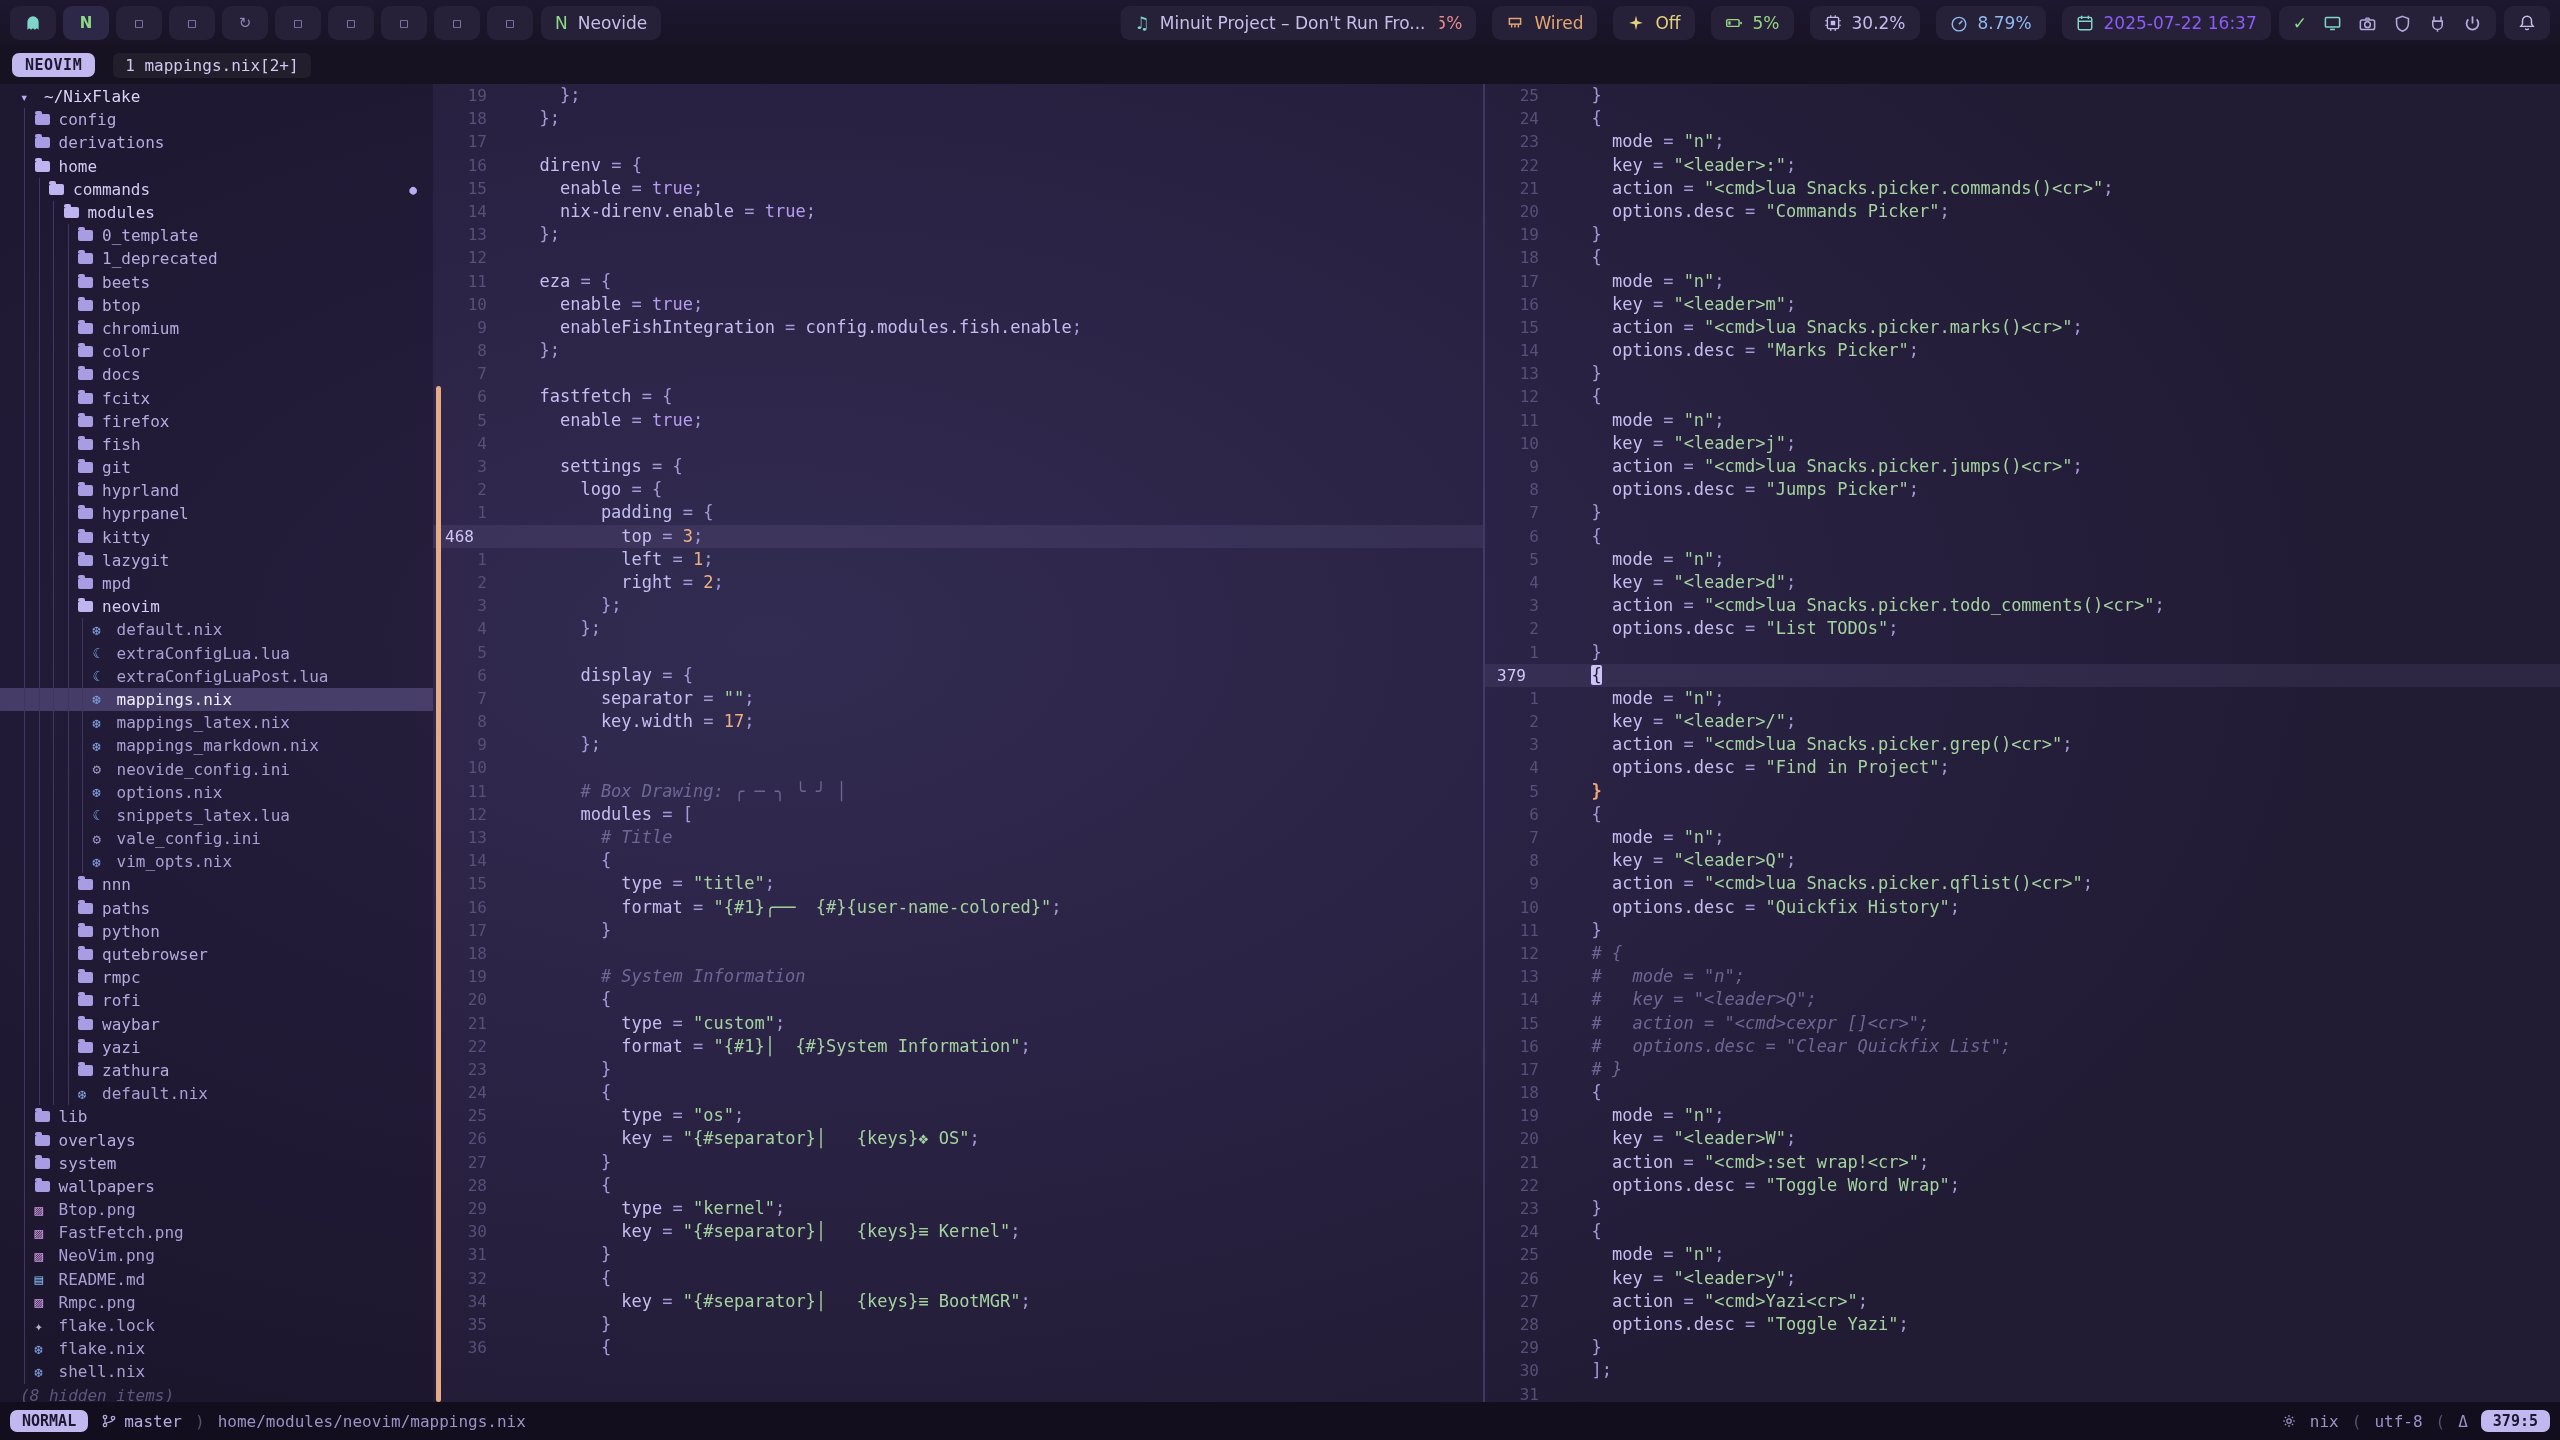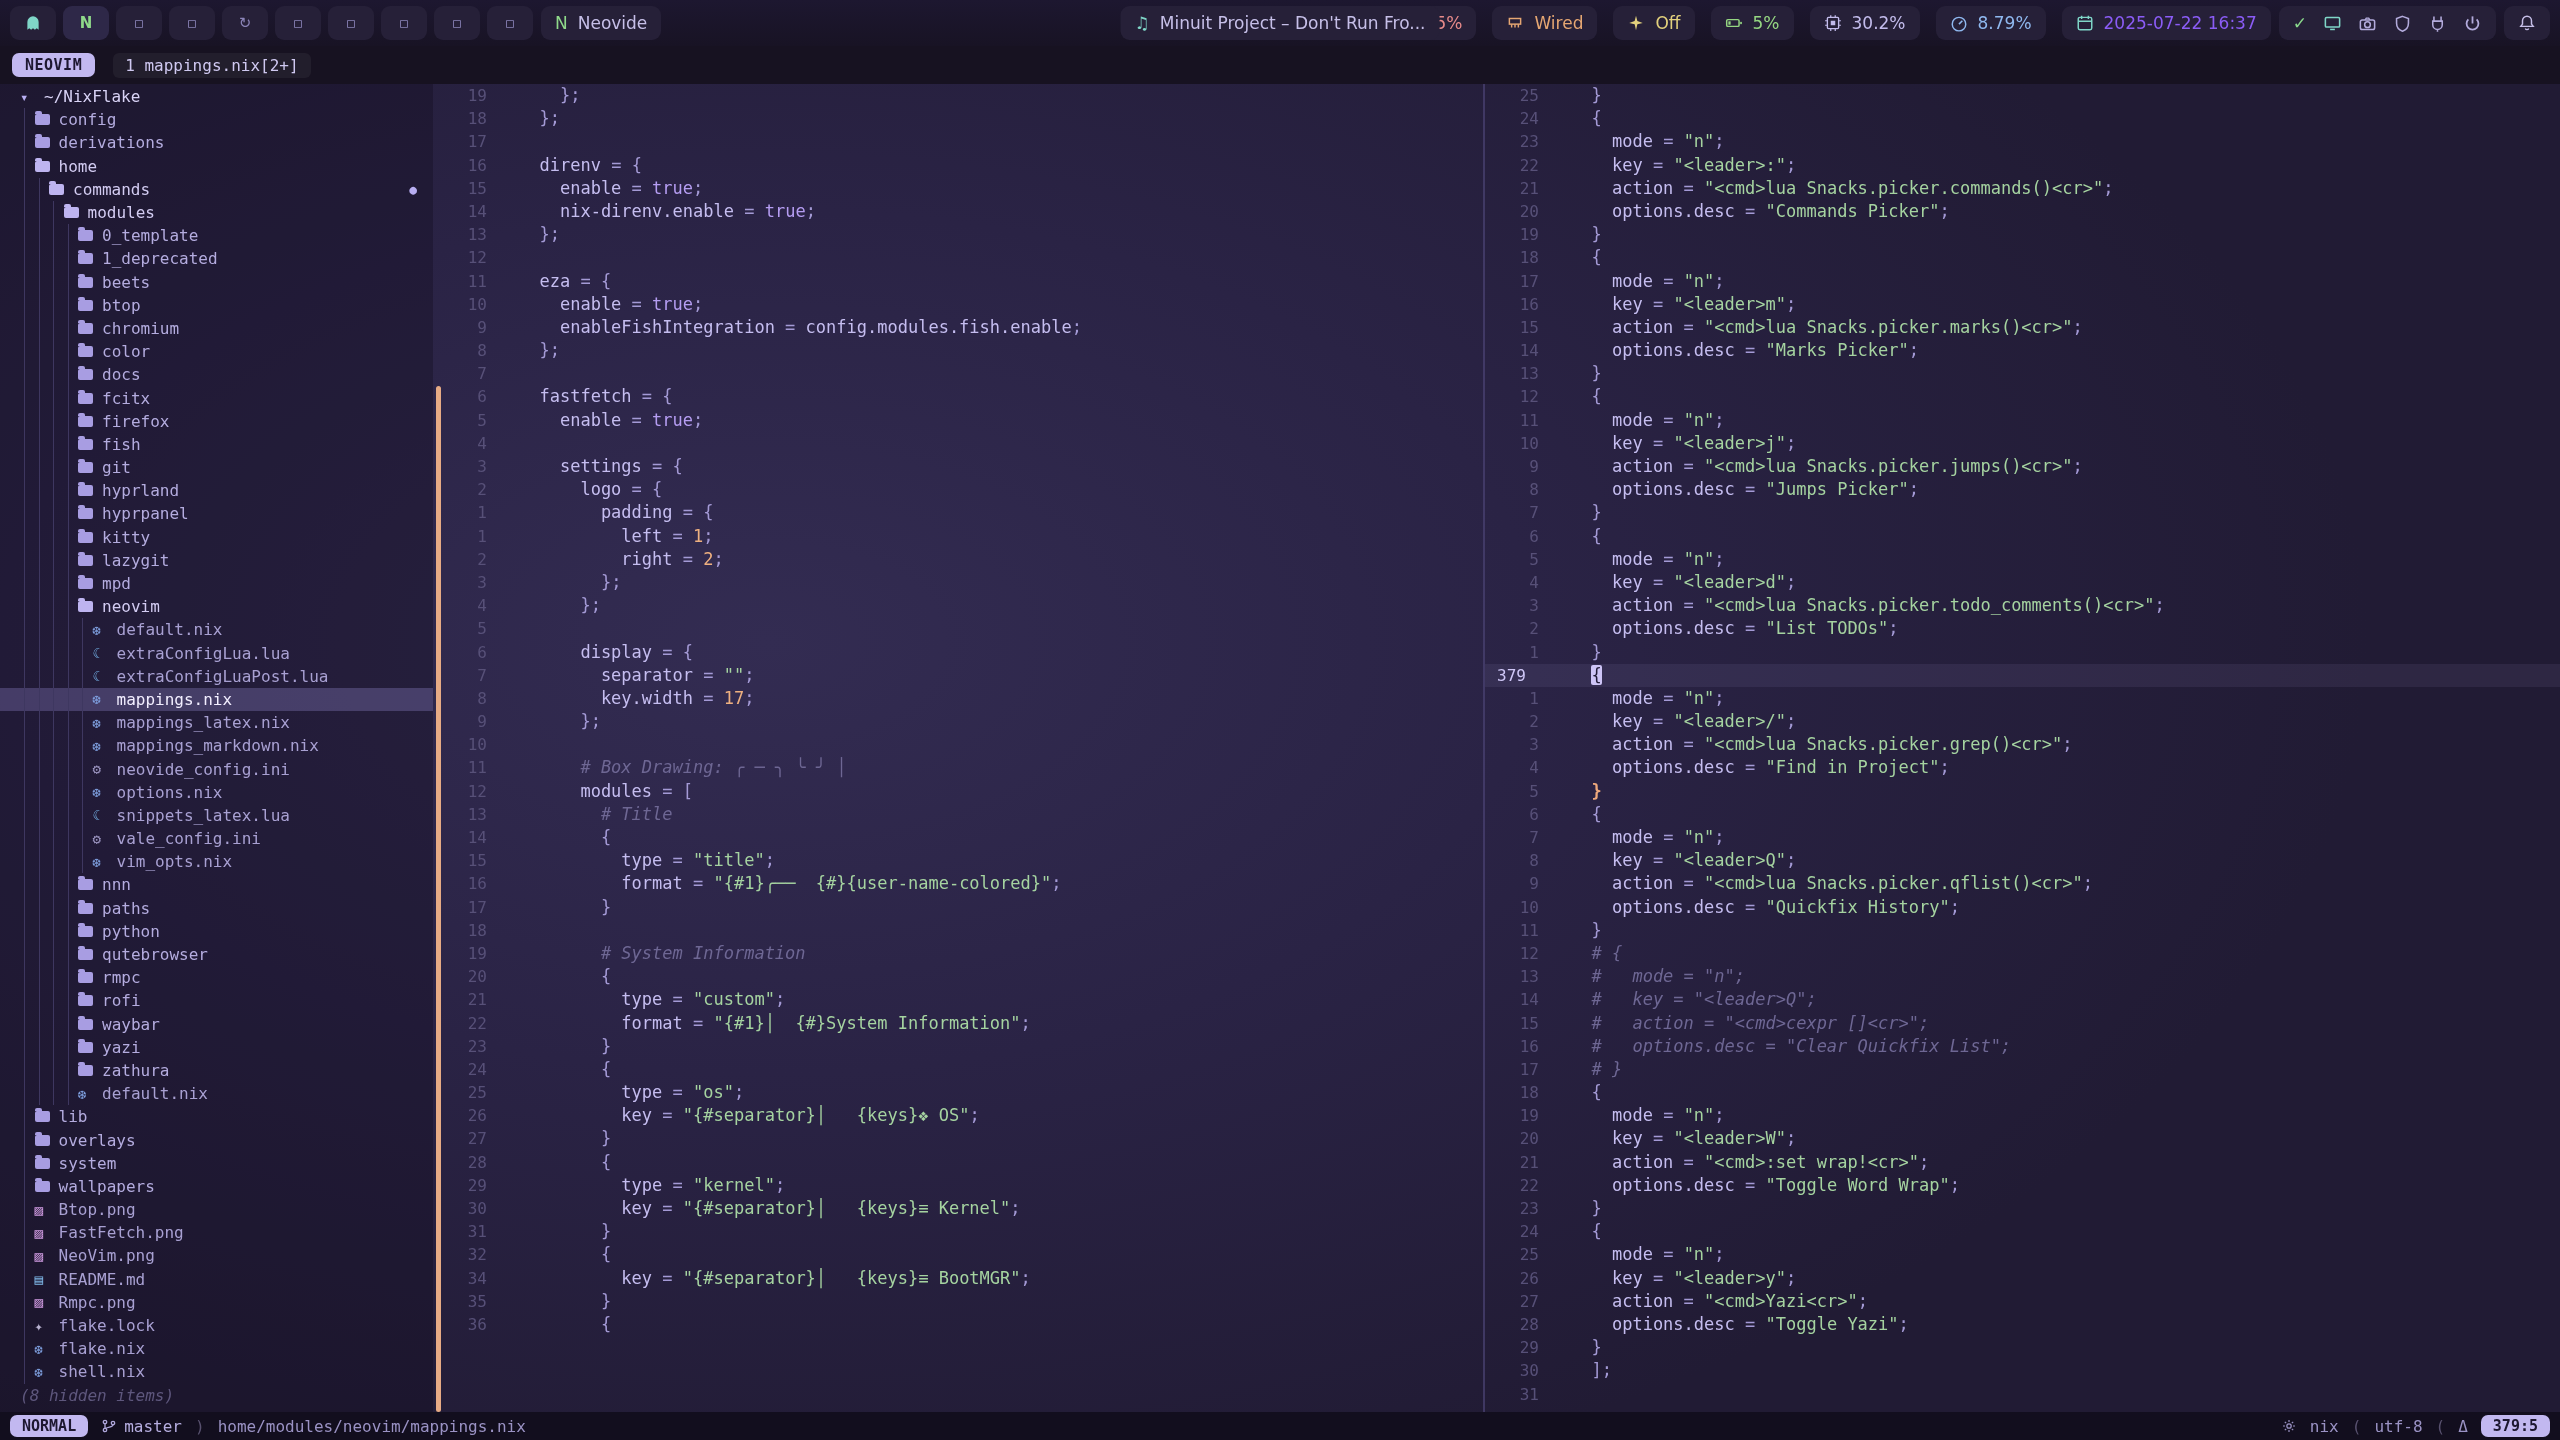--- a/index.html
+++ b/index.html
@@ -65,21 +65,21 @@
   .tk-s{color:#a5d3a0;}
   .tk-n{color:#eeb080;}
   .tk-b{color:#b59df2;}
   .tk-p{color:#a49ad6;}
   .tk-c{color:#6e6794;font-style:italic;}
   .blockcur{background:#cdc4f6;color:#221c38;border-radius:2px;}
   .mparen{color:#eea87c;font-weight:bold;}
   .changebar{position:absolute;left:3px;top:301.6px;bottom:0;width:5px;border-radius:3px;background:#e7ab85;}
 
   
-  .statusline{height:28px;flex:none;background:#120e1e;display:flex;align-items:center;
+  .statusline{height:38px;flex:none;background:#120e1e;display:flex;align-items:center;
               justify-content:space-between;padding:0 10px;font-size:16px;color:#9a92c4;gap:16px;}
   .sl-left,.sl-right{display:flex;align-items:center;gap:13px;}
   .slchip{background:#c2b8f0;color:#1d1830;font-weight:bold;border-radius:7px;padding:2px 12px;font-size:15px;}
   .sl-sep{color:#58516f;}
   .sl-branch{display:flex;align-items:center;gap:7px;color:#b6aee0;}
   .sl-branch svg{width:16px;height:16px;}
   .sl-right .ic svg{width:16px;height:16px;}
 </style>
 </head>
 <body>
@@ -647,20 +647,21 @@
           <div class="crow"><span class="lnum">10</span><span class="ctext">    enable <span class="tk-p">=</span> <span class="tk-b">true</span><span class="tk-p">;</span></span></div>
           <div class="crow"><span class="lnum">9</span><span class="ctext">    enableFishIntegration <span class="tk-p">=</span> config.modules.fish.enable<span class="tk-p">;</span></span></div>
           <div class="crow"><span class="lnum">8</span><span class="ctext">  <span class="tk-p">}</span><span class="tk-p">;</span></span></div>
           <div class="crow"><span class="lnum">7</span><span class="ctext"></span></div>
           <div class="crow"><span class="lnum">6</span><span class="ctext">  fastfetch <span class="tk-p">=</span> <span class="tk-p">{</span></span></div>
           <div class="crow"><span class="lnum">5</span><span class="ctext">    enable <span class="tk-p">=</span> <span class="tk-b">true</span><span class="tk-p">;</span></span></div>
           <div class="crow"><span class="lnum">4</span><span class="ctext"></span></div>
           <div class="crow"><span class="lnum">3</span><span class="ctext">    settings <span class="tk-p">=</span> <span class="tk-p">{</span></span></div>
           <div class="crow"><span class="lnum">2</span><span class="ctext">      logo <span class="tk-p">=</span> <span class="tk-p">{</span></span></div>
           <div class="crow"><span class="lnum">1</span><span class="ctext">        padding <span class="tk-p">=</span> <span class="tk-p">{</span></span></div>
+          <div class="crow cur"><span class="lnum curn">468</span><span class="ctext">          top <span class="tk-p">=</span> <span class="tk-n">3</span><span class="tk-p">;</span></span></div>
           <div class="crow"><span class="lnum">1</span><span class="ctext">          left <span class="tk-p">=</span> <span class="tk-n">1</span><span class="tk-p">;</span></span></div>
           <div class="crow"><span class="lnum">2</span><span class="ctext">          right <span class="tk-p">=</span> <span class="tk-n">2</span><span class="tk-p">;</span></span></div>
           <div class="crow"><span class="lnum">3</span><span class="ctext">        <span class="tk-p">}</span><span class="tk-p">;</span></span></div>
           <div class="crow"><span class="lnum">4</span><span class="ctext">      <span class="tk-p">}</span><span class="tk-p">;</span></span></div>
           <div class="crow"><span class="lnum">5</span><span class="ctext"></span></div>
           <div class="crow"><span class="lnum">6</span><span class="ctext">      display <span class="tk-p">=</span> <span class="tk-p">{</span></span></div>
           <div class="crow"><span class="lnum">7</span><span class="ctext">        separator <span class="tk-p">=</span> <span class="tk-s">""</span><span class="tk-p">;</span></span></div>
           <div class="crow"><span class="lnum">8</span><span class="ctext">        key.width <span class="tk-p">=</span> <span class="tk-n">17</span><span class="tk-p">;</span></span></div>
           <div class="crow"><span class="lnum">9</span><span class="ctext">      <span class="tk-p">}</span><span class="tk-p">;</span></span></div>
           <div class="crow"><span class="lnum">10</span><span class="ctext"></span></div>

